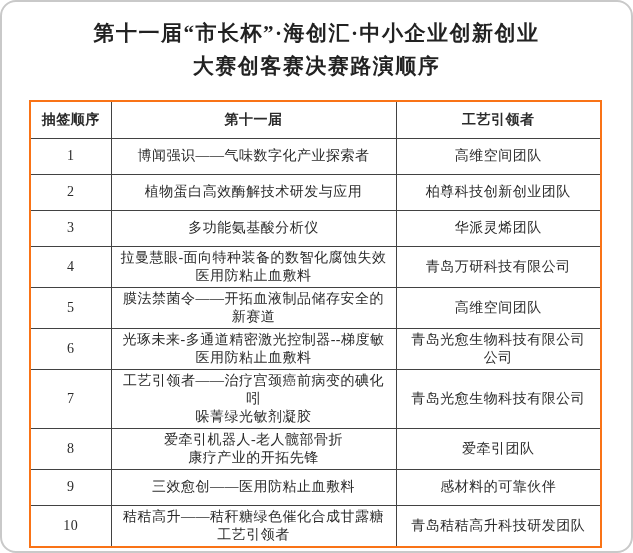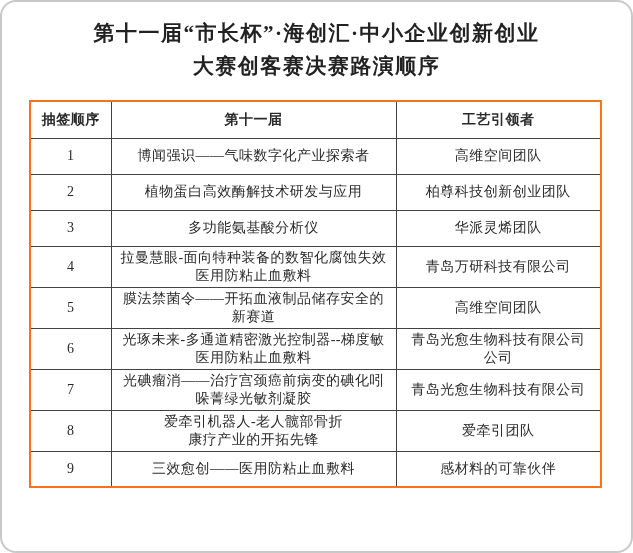--- a/index.html
+++ b/index.html
@@ -114,30 +114,36 @@
       </tr>
       <tr>
         <td>6</td>
         <td>光琢未来-多通道精密激光控制器--梯度敏
 医用防粘止血敷料</td>
         <td>青岛光愈生物科技有限公司
 公司</td>
       </tr>
       <tr>
         <td>7</td>
-        <td>光碘瘤消——治疗宫颈癌前病变的碘化吲
+        <td>工艺引领者——治疗宫颈癌前病变的碘化吲
 哚菁绿光敏剂凝胶</td>
         <td>青岛光愈生物科技有限公司</td>
       </tr>
       <tr>
         <td>8</td>
         <td>爱牵引机器人-老人髋部骨折
 康疗产业的开拓先锋</td>
         <td>爱牵引团队</td>
       </tr>
       <tr>
         <td>9</td>
         <td>三效愈创——医用防粘止血敷料</td>
         <td>感材料的可靠伙伴</td>
       </tr>
+      <tr>
+        <td>10</td>
+        <td>秸秸高升——秸秆糖绿色催化合成甘露糖
+工艺引领者</td>
+        <td>青岛秸秸高升科技研发团队</td>
+      </tr>
     </tbody>
   </table>
 </div>
 
 </body></html>

